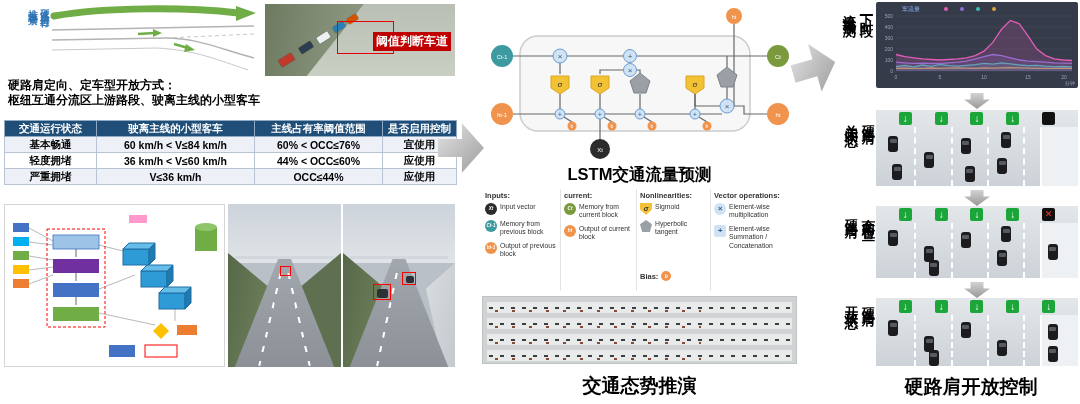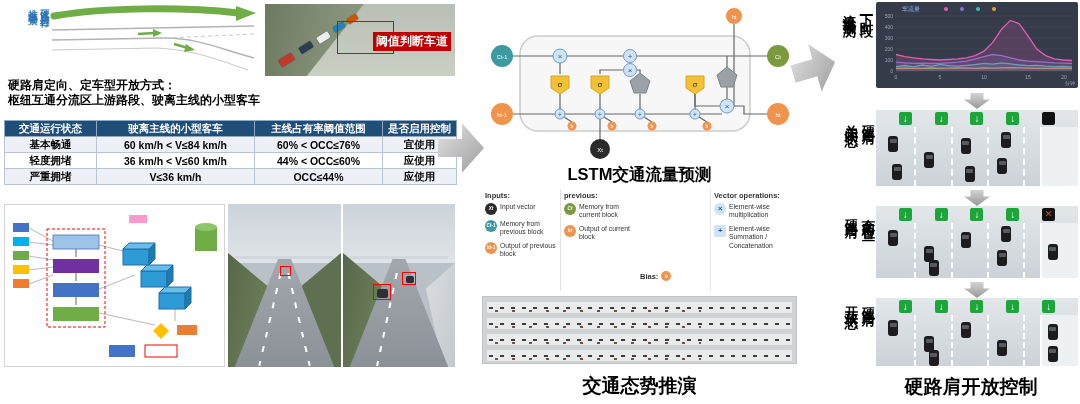--- a/index.html
+++ b/index.html
@@ -332,32 +332,45 @@
           <span>Memory from previous block</span>
         </div>
       <div class="litem">
           <span class="lsym circle c-orange">
             <i>ht-1</i>
           </span>
           <span>Output of previous block</span>
         </div>
     </div>
     <div class="lcol bordered" style="left:78px;width:76px">
-      <div class="ltitle">previous:</div>
+      <div class="ltitle">current:</div>
       <div class="litem">
           <span class="lsym circle c-green">
             <i>Ct</i>
           </span>
           <span>Memory from current block</span>
         </div>
       <div class="litem">
           <span class="lsym circle c-orange">
             <i>ht</i>
           </span>
           <span>Output of current block</span>
+        </div>
+    </div>
+    <div class="lcol bordered" style="left:154px;width:74px">
+      <div class="ltitle">Nonlinearities:</div>
+      <div class="litem">
+          <span class="lsym shield">
+            <i>σ</i>
+          </span>
+          <span>Sigmoid</span>
+        </div>
+      <div class="litem">
+          <span class="lsym pentagon"></span>
+          <span>Hyperbolic tangent</span>
         </div>
     </div>
     <div class="lcol bordered" style="left:228px;width:87px">
       <div class="ltitle">Vector operations:</div>
       <div class="litem">
           <span class="lsym circle c-blue">
             <i>×</i>
           </span>
           <span>Element-wise multiplication</span>
         </div>

